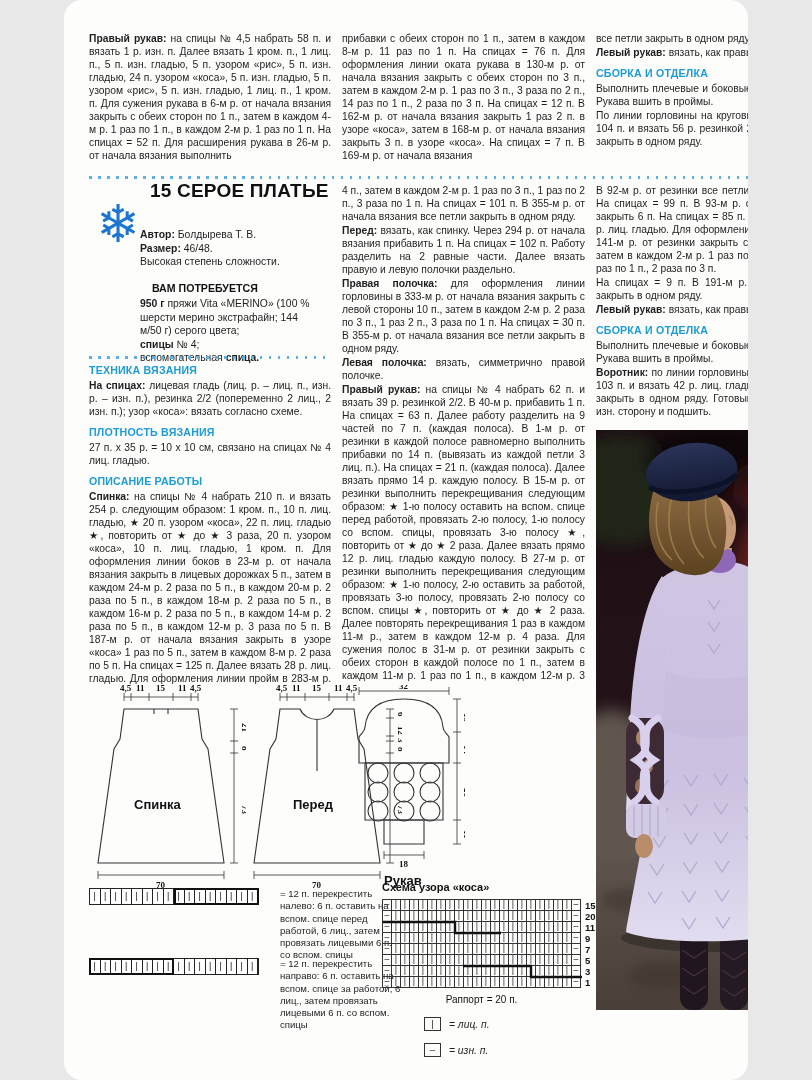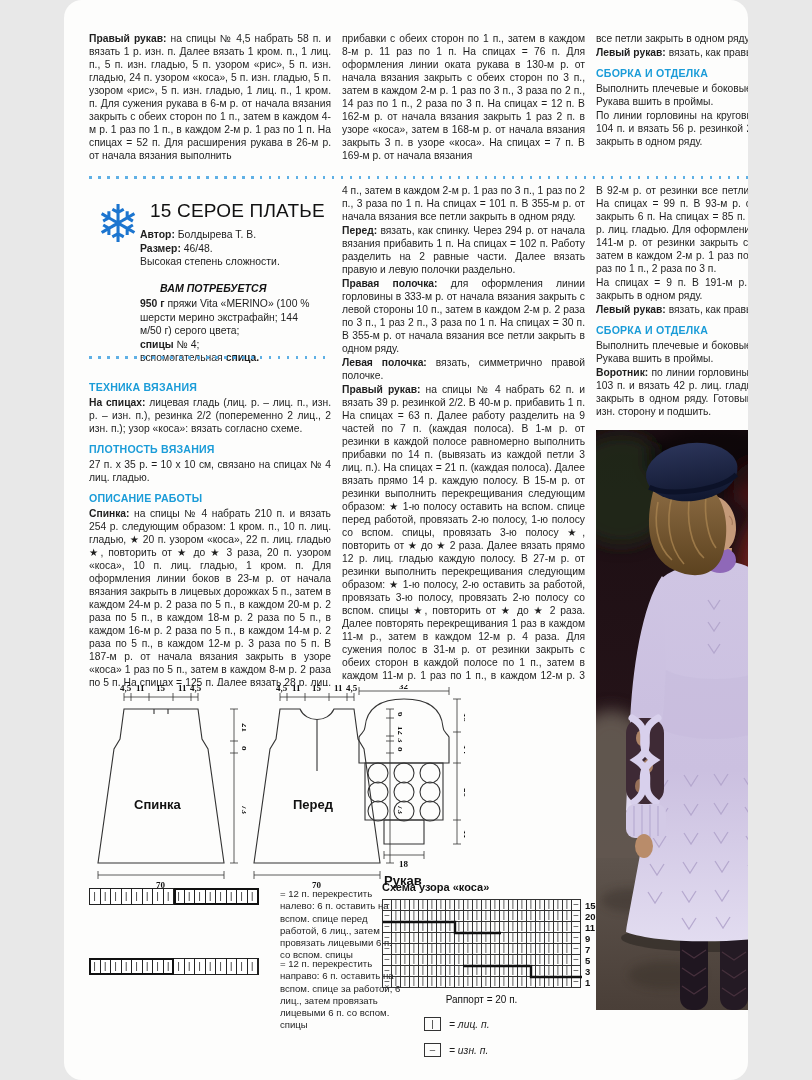--- a/index.html
+++ b/index.html
@@ -6,32 +6,32 @@
   html,body { background:#e8e8e8; }
   .page {
     position:relative; width:684px; height:1080px; margin:0 auto;
     background:#fdfdfc; overflow:hidden;
     font-family:"Liberation Sans", sans-serif; color:#1e1e1e;border-radius:18px;
   }
   .col { position:absolute; overflow:hidden; font-size:10.3px; line-height:13px; text-align:justify; }
   .col p.para { margin:0 0 1px 0; }
   .col p.para b { font-weight:bold; }
   .sec-h { color:#1b9cd8; font-weight:bold; font-size:10.6px; margin:8px 0 2px 0; text-align:left; letter-spacing:.2px; }
-  .col .sec-h:first-child { margin-top:17px; }
+  .col .sec-h:first-child { margin-top:0; }
 
   .dotline { position:absolute; height:3px;
     background:repeating-linear-gradient(90deg,#5fb0e5 0 2.5px, transparent 2.5px 9px); }
 
   
   .snowflake { position:absolute; left:24px; top:194px; width:60px; height:62px;
     color:#1c75cf; font-size:52px; line-height:60px; text-align:center; }
-  .pattern-title { position:absolute; left:86px; top:200px; font-size:19px; font-weight:normal; letter-spacing:.2px; color:#111; }
+  .pattern-title { position:absolute; left:86px; top:180px; font-size:19px; font-weight:bold; letter-spacing:.2px; color:#111; }
   .meta-block { position:absolute; left:76px; width:182px; font-size:10.4px; line-height:13.6px; text-align:left; }
   .meta-block p.para { margin:0; text-align:left; }
-  .need-h { position:absolute; left:96px; font-size:10.6px; font-weight:bold; color:#111;font-style:italic; }
+  .need-h { position:absolute; left:88px; font-size:10.6px; font-weight:bold; color:#111; }
 
   
   .schem { position:absolute; }
   .schem text { font-family:"Liberation Serif", serif; font-weight:bold; fill:#111; }
   .schem .dim { font-size:9px; }
   .schem .lbl { font-family:"Liberation Sans", sans-serif; font-size:13px; }
   .schem path, .schem line, .schem polyline, .schem rect, .schem circle { vector-effect:non-scaling-stroke; }
 
   
   .sym-row { position:absolute; display:flex; align-items:flex-start; }

